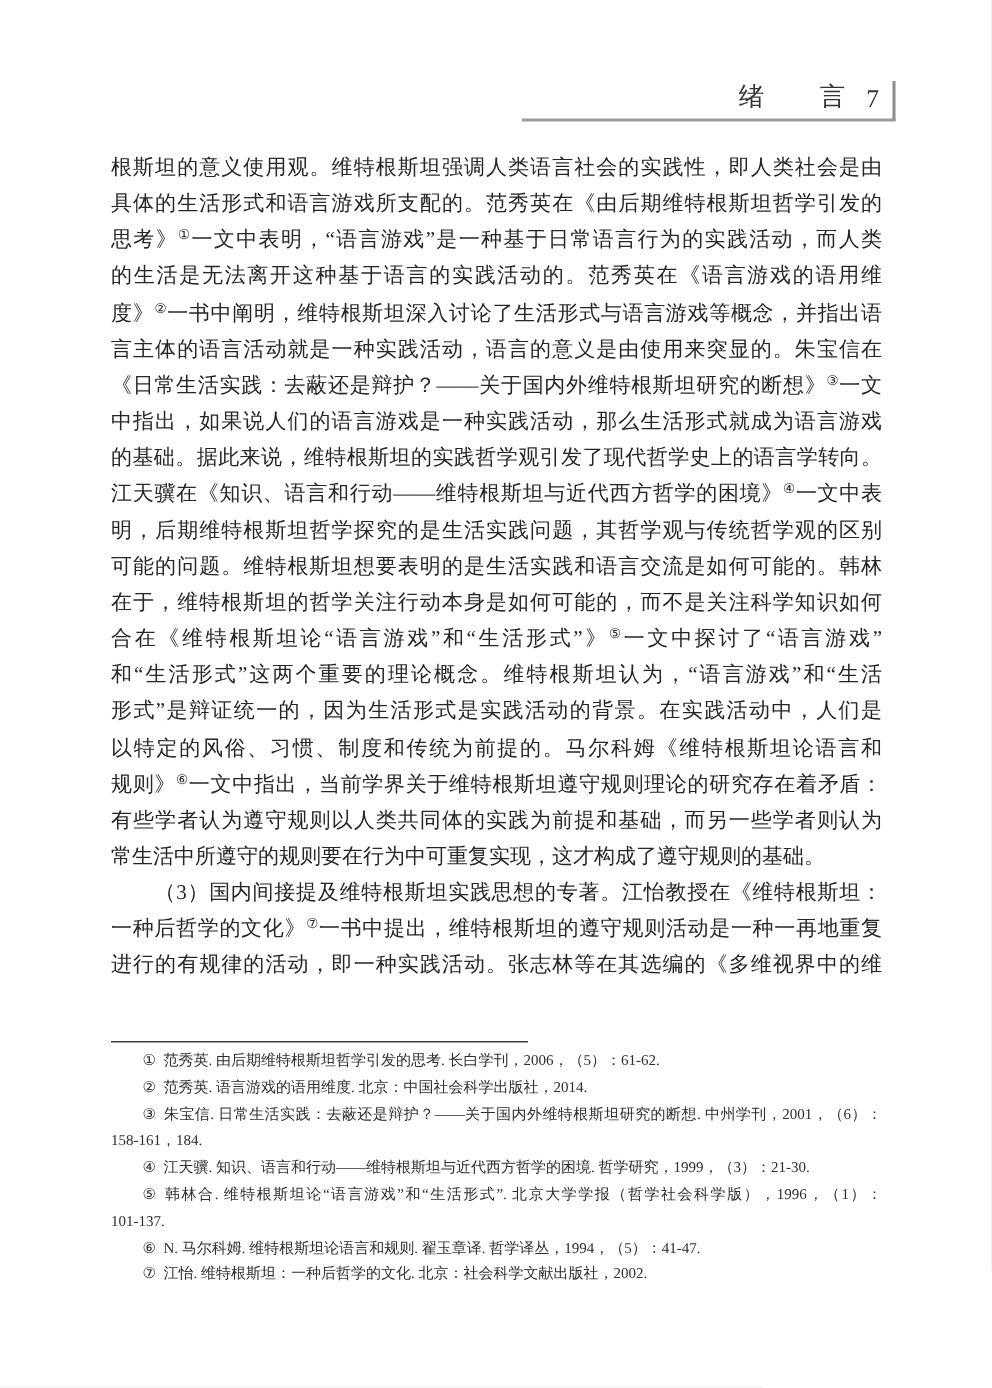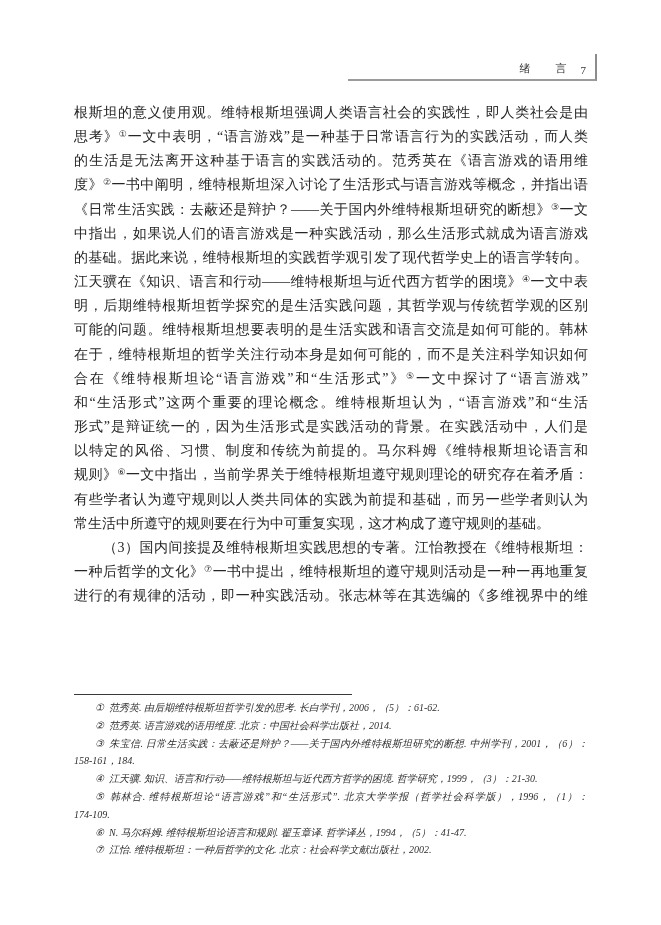--- a/index.html
+++ b/index.html
@@ -24,21 +24,21 @@
     left: 348px;
     width: 249px;
     height: 27px;
     box-sizing: border-box;
     border-bottom: 2px solid #9b9b9b;
     border-right: 2px solid #8c8c8c;
     display: flex;
     justify-content: flex-end;
     align-items: flex-end;
     padding: 0 9px 3px 0;
-    font-size: 11px;
+    font-size: 17px;
     letter-spacing: 1px;
     color: #333333;
   }
   .rh-page { margin-left: 13px; letter-spacing: 0; }
 
   
   .body-text {
     position: absolute;
     left: 74px;
     top: 101px;
@@ -69,40 +69,42 @@
   
   .footnotes {
     position: absolute;
     left: 74px;
     top: 699px;
     width: 514px;
     font-size: 10px;
     line-height: 17.8px;
     color: #2e2e2e;
   }
-  .fn-line { text-align: justify; font-style: italic; }
+  .fn-line { text-align: justify; }
   .fn-line.fn-full { text-align-last: justify; }
   .fn-line.fn-first { text-indent: 21px; }
   .fn-marker { margin-right: 5px; }
 </style>
 </head>
 <body>
 
 <div class="page">
 
   <div class="running-header">
     <span class="rh-title">绪　　言</span>
     <span class="rh-page">7</span>
   </div>
 
   <div class="body-text">
       <div class="body-line">根斯坦的意义使用观。维特根斯坦强调人类语言社会的实践性，即人类社会是由</div>
+      <div class="body-line">具体的生活形式和语言游戏所支配的。范秀英在《由后期维特根斯坦哲学引发的</div>
       <div class="body-line">思考》<sup class="fn-ref">①</sup>一文中表明，“语言游戏”是一种基于日常语言行为的实践活动，而人类</div>
       <div class="body-line">的生活是无法离开这种基于语言的实践活动的。范秀英在《语言游戏的语用维</div>
       <div class="body-line">度》<sup class="fn-ref">②</sup>一书中阐明，维特根斯坦深入讨论了生活形式与语言游戏等概念，并指出语</div>
+      <div class="body-line">言主体的语言活动就是一种实践活动，语言的意义是由使用来突显的。朱宝信在</div>
       <div class="body-line">《日常生活实践：去蔽还是辩护？——关于国内外维特根斯坦研究的断想》<sup class="fn-ref">③</sup>一文</div>
       <div class="body-line">中指出，如果说人们的语言游戏是一种实践活动，那么生活形式就成为语言游戏</div>
       <div class="body-line">的基础。据此来说，维特根斯坦的实践哲学观引发了现代哲学史上的语言学转向。</div>
       <div class="body-line">江天骥在《知识、语言和行动——维特根斯坦与近代西方哲学的困境》<sup class="fn-ref">④</sup>一文中表</div>
       <div class="body-line">明，后期维特根斯坦哲学探究的是生活实践问题，其哲学观与传统哲学观的区别</div>
       <div class="body-line">可能的问题。维特根斯坦想要表明的是生活实践和语言交流是如何可能的。韩林</div>
       <div class="body-line">在于，维特根斯坦的哲学关注行动本身是如何可能的，而不是关注科学知识如何</div>
       <div class="body-line">合在《维特根斯坦论“语言游戏”和“生活形式”》<sup class="fn-ref">⑤</sup>一文中探讨了“语言游戏”</div>
       <div class="body-line">和“生活形式”这两个重要的理论概念。维特根斯坦认为，“语言游戏”和“生活</div>
       <div class="body-line">形式”是辩证统一的，因为生活形式是实践活动的背景。在实践活动中，人们是</div>
@@ -117,18 +119,18 @@
 
   <div class="fn-rule"></div>
 
   <div class="footnotes">
       <div class="fn-line fn-first"><span class="fn-marker">①</span>范秀英. 由后期维特根斯坦哲学引发的思考. 长白学刊，2006，（5）：61-62.</div>
       <div class="fn-line fn-first"><span class="fn-marker">②</span>范秀英. 语言游戏的语用维度. 北京：中国社会科学出版社，2014.</div>
       <div class="fn-line fn-first fn-full"><span class="fn-marker">③</span>朱宝信. 日常生活实践：去蔽还是辩护？——关于国内外维特根斯坦研究的断想. 中州学刊，2001，（6）：</div>
       <div class="fn-line fn-cont">158-161，184.</div>
       <div class="fn-line fn-first"><span class="fn-marker">④</span>江天骥. 知识、语言和行动——维特根斯坦与近代西方哲学的困境. 哲学研究，1999，（3）：21-30.</div>
       <div class="fn-line fn-first fn-full"><span class="fn-marker">⑤</span>韩林合. 维特根斯坦论“语言游戏”和“生活形式”. 北京大学学报（哲学社会科学版），1996，（1）：</div>
-      <div class="fn-line fn-cont">174-109.</div>
+      <div class="fn-line fn-cont">101-137.</div>
       <div class="fn-line fn-first"><span class="fn-marker">⑥</span>N. 马尔科姆. 维特根斯坦论语言和规则. 翟玉章译. 哲学译丛，1994，（5）：41-47.</div>
       <div class="fn-line fn-first"><span class="fn-marker">⑦</span>江怡. 维特根斯坦：一种后哲学的文化. 北京：社会科学文献出版社，2002.</div>
     </div>
 
 </div>
 
 </body></html>

